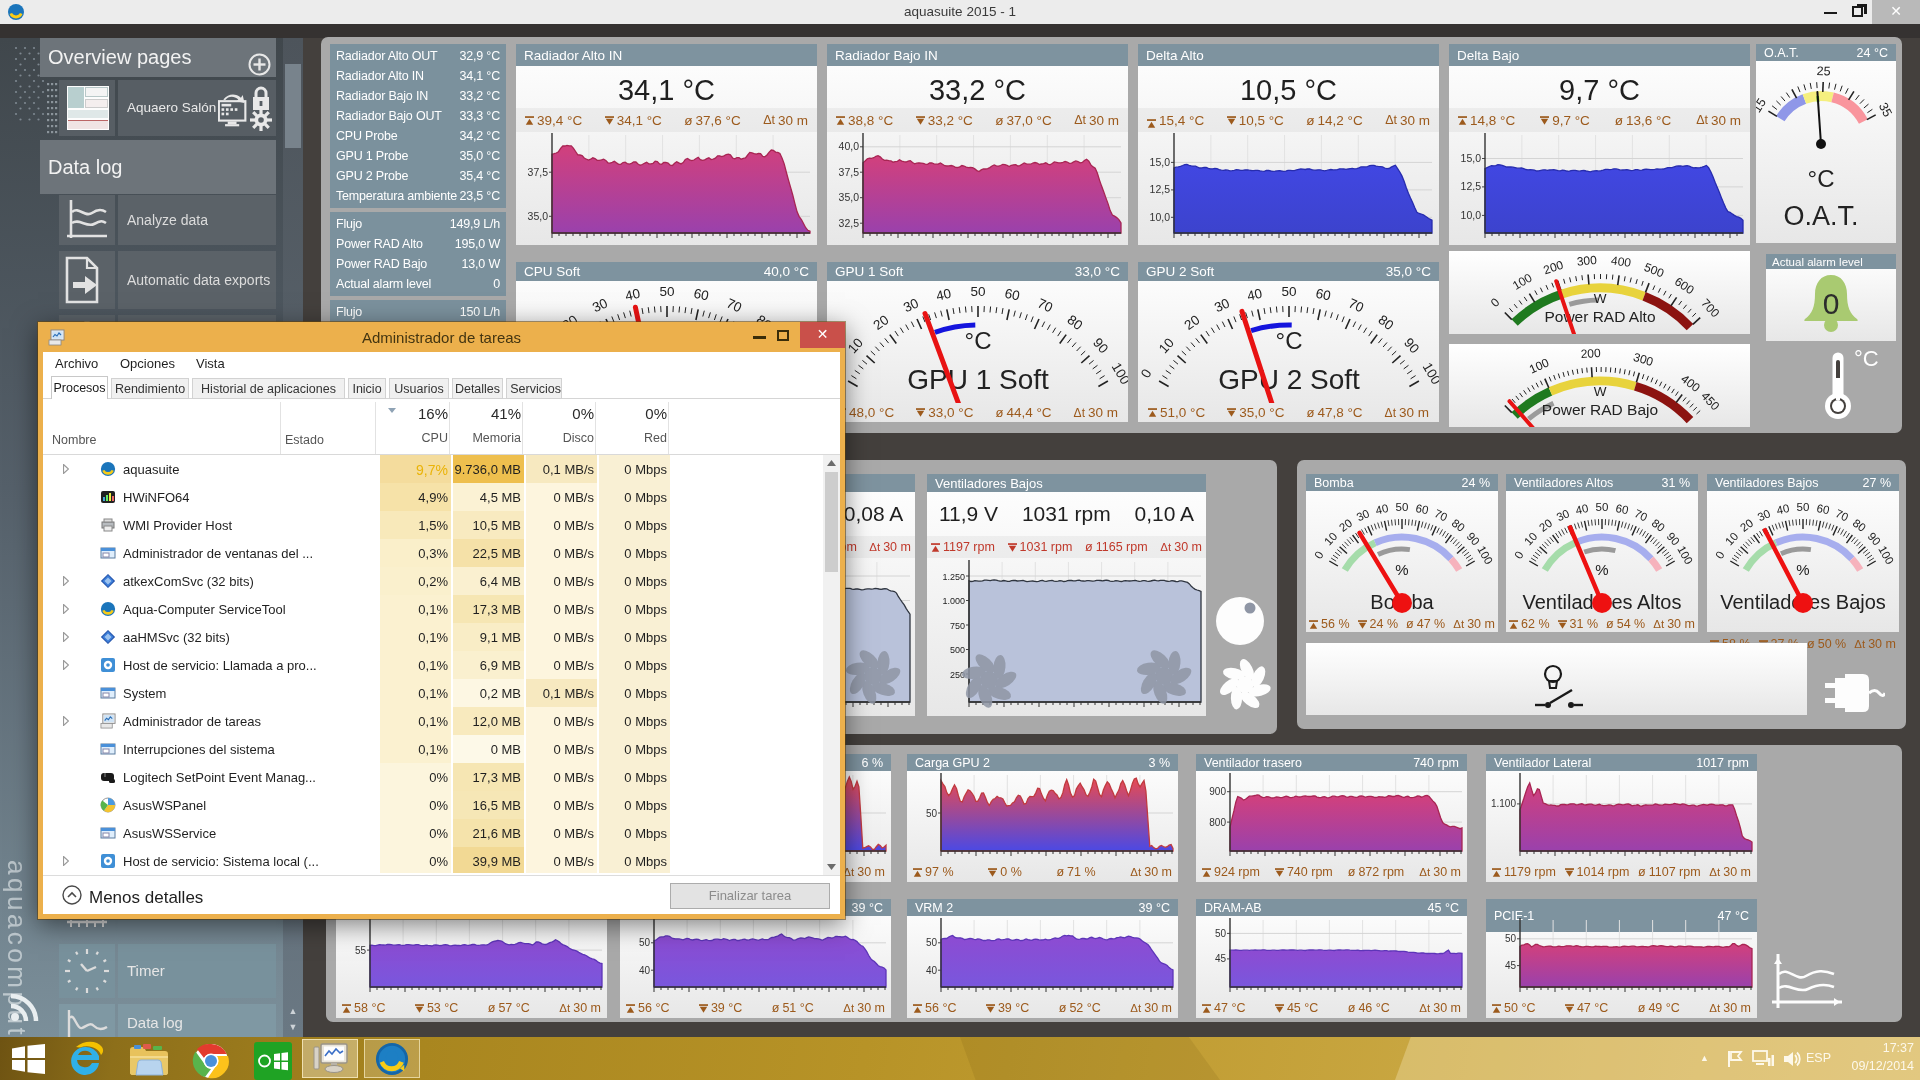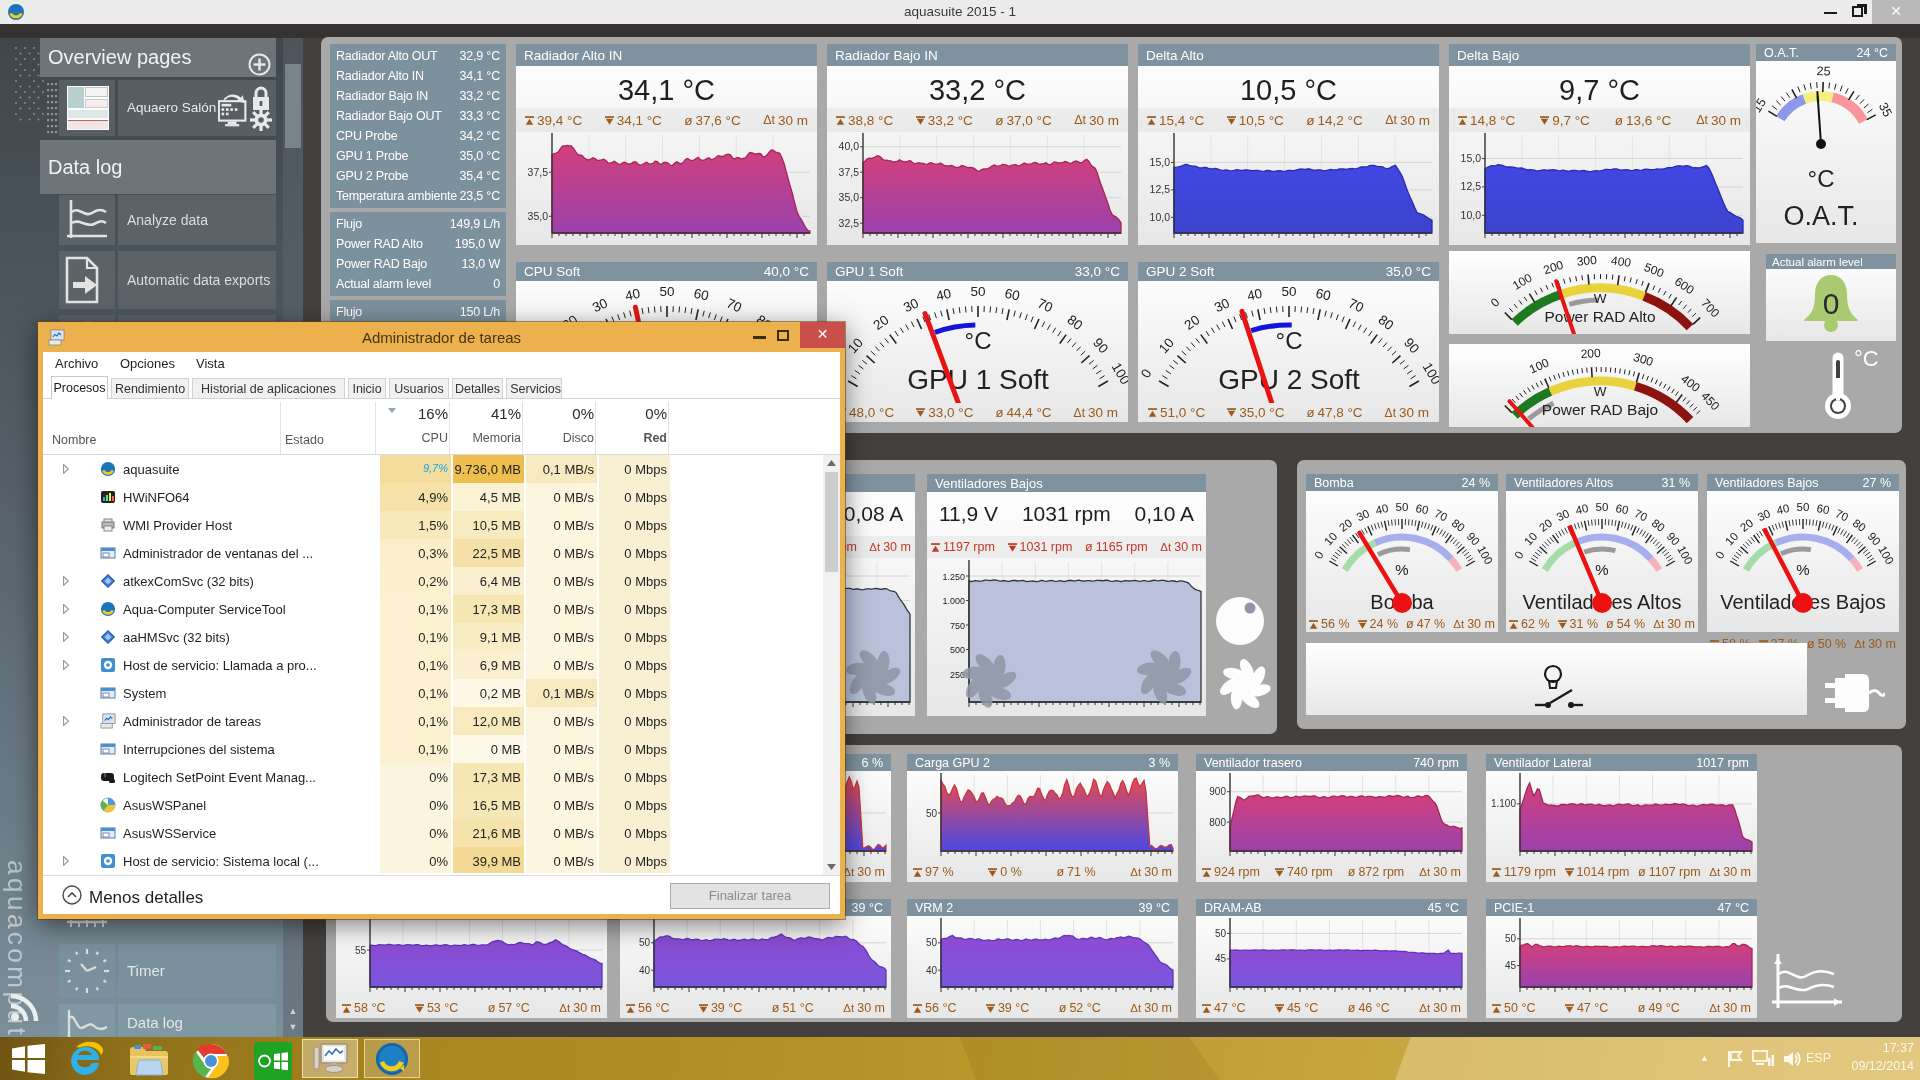--- a/index.html
+++ b/index.html
@@ -471,21 +471,21 @@
         <line x1="288" y1="101" x2="288" y2="104" stroke="#333" stroke-width="1"></line>
       </svg>
     </div>
 </div>
 <div class="widget" style="left:1138px;top:44px;width:301px;height:201px;">
 <div class="whead" style="height:22px;font-size:13.5px;">
       <span>Delta Alto</span>
     </div>
 <div class="bigval" style="top:22px;height:42px;line-height:48px;font-size:29px;">10,5 °C</div>
 <div class="stats" style="top:64px;height:24px;font-size:13.5px;color:#9c5a1c;padding:0 9px;">
-      <span style="display:flex;align-items:center"><svg width="9" height="9" viewBox="0 0 9 9" style="margin-right:3px">
+      <span style="display:flex;align-items:flex-end"><svg width="9" height="9" viewBox="0 0 9 9" style="margin-right:3px">
           <rect x="0" y="0.2" width="9" height="1.7" fill="currentColor"></rect>
           <path d="M 0.8 8.8 L 8.2 8.8 L 4.5 2.8 Z" fill="currentColor"></path>
         </svg> 15,4 °C</span>
       <span style="display:flex;align-items:center"><svg width="9" height="9" viewBox="0 0 9 9" style="margin-right:3px">
           <rect x="0" y="0.2" width="9" height="1.7" fill="currentColor"></rect>
           <path d="M 0.8 2.8 L 8.2 2.8 L 4.5 8.8 Z" fill="currentColor"></path>
         </svg> 10,5 °C</span>
       <span style="display:flex;align-items:center"><span style="font-size:13.5px;margin-right:3px">ø</span> 14,2 °C</span>
       <span style="display:flex;align-items:center"><span style="font-size:12.5px;margin-right:3px">Δt</span> 30 m</span>
     </div>
@@ -2274,21 +2274,21 @@
         </svg> 47 °C</span>
       <span style="display:flex;align-items:center"><svg width="9" height="9" viewBox="0 0 9 9" style="margin-right:3px">
           <rect x="0" y="0.2" width="9" height="1.7" fill="currentColor"></rect>
           <path d="M 0.8 2.8 L 8.2 2.8 L 4.5 8.8 Z" fill="currentColor"></path>
         </svg> 45 °C</span>
       <span style="display:flex;align-items:center"><span style="font-size:12.5px;margin-right:3px">ø</span> 46 °C</span>
       <span style="display:flex;align-items:center"><span style="font-size:11.5px;margin-right:3px">Δt</span> 30 m</span>
     </div>
 </div>
 <div class="widget" style="left:1486px;top:899px;width:271px;height:119px;">
-<div class="whead" style="height:17px;font-size:12.5px;">
+<div class="whead" style="height:33px;font-size:12.5px;">
       <span>PCIE-1</span>
       <span>47 °C</span>
     </div>
 <div class="abs" style="left:0;top:17px;width:271px;height:82px;">
       <svg width="271" height="82" style="position:absolute;left:0;top:0">
         <defs>
           <linearGradient id="gb10" x1="0" y1="0" x2="0" y2="1">
             <stop offset="0" stop-color="#d2407c"></stop>
             <stop offset="1" stop-color="#9a41ac"></stop>
           </linearGradient>
@@ -2388,21 +2388,21 @@
 <div class="abs" style="left:389px;top:378px;width:60px;height:21px;background:#f0f0f0;border:1px solid #d2d2d2;font-size:12.5px;color:#333;text-align:center;line-height:20px;white-space:nowrap;">Usuarios</div>
 <div class="abs" style="left:452px;top:378px;width:51px;height:21px;background:#f0f0f0;border:1px solid #d2d2d2;font-size:12.5px;color:#333;text-align:center;line-height:20px;white-space:nowrap;">Detalles</div>
 <div class="abs" style="left:506px;top:378px;width:56px;height:21px;background:#f0f0f0;border:1px solid #d2d2d2;font-size:12.5px;color:#333;text-align:right;line-height:20px;white-space:nowrap;">Servicios</div>
 <div class="tmcell" style="left:388px;top:405px;width:60px;font-size:15px;color:#2a2a2a;">16%</div>
 <div class="tmcell" style="left:461px;top:405px;width:60px;font-size:15px;color:#2a2a2a;">41%</div>
 <div class="tmcell" style="left:534px;top:405px;width:60px;font-size:15px;color:#2a2a2a;">0%</div>
 <div class="tmcell" style="left:607px;top:405px;width:60px;font-size:15px;color:#2a2a2a;">0%</div>
 <div class="tmcell" style="left:388px;top:431px;width:60px;font-size:12.5px;color:#555;">CPU</div>
 <div class="tmcell" style="left:441px;top:431px;width:80px;font-size:12.5px;color:#555;">Memoria</div>
 <div class="tmcell" style="left:534px;top:431px;width:60px;font-size:12.5px;color:#555;">Disco</div>
-<div class="tmcell" style="left:607px;top:431px;width:60px;font-size:12.5px;color:#555;font-weight:bold;">Red</div>
+<div class="tmcell" style="left:607px;top:431px;width:60px;font-size:12.5px;color:#555;">Red</div>
 <div class="abs" style="left:52px;top:433px;font-size:12.5px;color:#555;">Nombre</div>
 <div class="abs" style="left:285px;top:433px;font-size:12.5px;color:#555;">Estado</div>
 <svg class="abs" style="left:388px;top:408px" width="8" height="5">
     <path d="M 0 0 L 8 0 L 4 5 Z" fill="#8fa3b5"></path>
   </svg>
 <div class="abs" style="left:280px;top:402px;width:1px;height:53px;background:#e2e2e2;"></div>
 <div class="abs" style="left:375px;top:402px;width:1px;height:53px;background:#e2e2e2;"></div>
 <div class="abs" style="left:449px;top:402px;width:1px;height:53px;background:#e2e2e2;"></div>
 <div class="abs" style="left:522px;top:402px;width:1px;height:53px;background:#e2e2e2;"></div>
 <div class="abs" style="left:595px;top:402px;width:1px;height:53px;background:#e2e2e2;"></div>
@@ -2414,21 +2414,21 @@
 <div class="abs" style="left:599px;top:455px;width:71px;height:28px;background:#f9f0d4;"></div>
 <svg class="abs" style="left:63px;top:464px" width="6" height="10">
     <path d="M 0.5 0.5 L 5.5 5 L 0.5 9.5 Z" fill="none" stroke="#9a9a9a" stroke-width="1.2"></path>
   </svg>
 <div class="abs" style="left:100px;top:461px;width:16px;height:16px;overflow:hidden;"><svg width="16" height="16" viewBox="0 0 18 18">
       <circle cx="9" cy="9" r="8" fill="#1b75bb"></circle>
       <path d="M 2.5 11 A 7 7 0 0 0 15.5 11 L 13 10 A 4.5 4.5 0 0 1 5 10 Z" fill="#f8cc16"></path>
       <circle cx="9" cy="8" r="3.4" fill="#1b75bb"></circle>
     </svg></div>
 <div class="abs" style="left:123px;top:462px;font-size:13px;color:#1f1f1f;white-space:nowrap;">aquasuite</div>
-<div class="tmcell" style="left:353px;top:462px;width:95px;font-size:11px;color:#0ea5e9;font-style:italic;">9,7%</div>
+<div class="tmcell" style="left:353px;top:462px;width:95px;font-size:14px;color:#eab308;">9,7%</div>
 <div class="tmcell" style="left:426px;top:462px;width:95px;font-size:13px;color:#1f1f1f;">9.736,0 MB</div>
 <div class="tmcell" style="left:499px;top:462px;width:95px;font-size:13px;color:#1f1f1f;">0,1 MB/s</div>
 <div class="tmcell" style="left:572px;top:462px;width:95px;font-size:13px;color:#1f1f1f;">0 Mbps</div>
 <div class="abs" style="left:380px;top:483px;width:71px;height:28px;background:#f6e2a8;"></div>
 <div class="abs" style="left:453px;top:483px;width:71px;height:28px;background:#fbf2d4;"></div>
 <div class="abs" style="left:526px;top:483px;width:71px;height:28px;background:#fdf5de;"></div>
 <div class="abs" style="left:599px;top:483px;width:71px;height:28px;background:#f9f0d4;"></div>
 <div class="abs" style="left:100px;top:489px;width:16px;height:16px;overflow:hidden;"><svg width="16" height="16" viewBox="0 0 16 16">
       <rect x="1" y="2" width="14" height="12" rx="2" fill="#222"></rect>
       <rect x="3" y="8" width="2" height="4" fill="#4ad"></rect>

